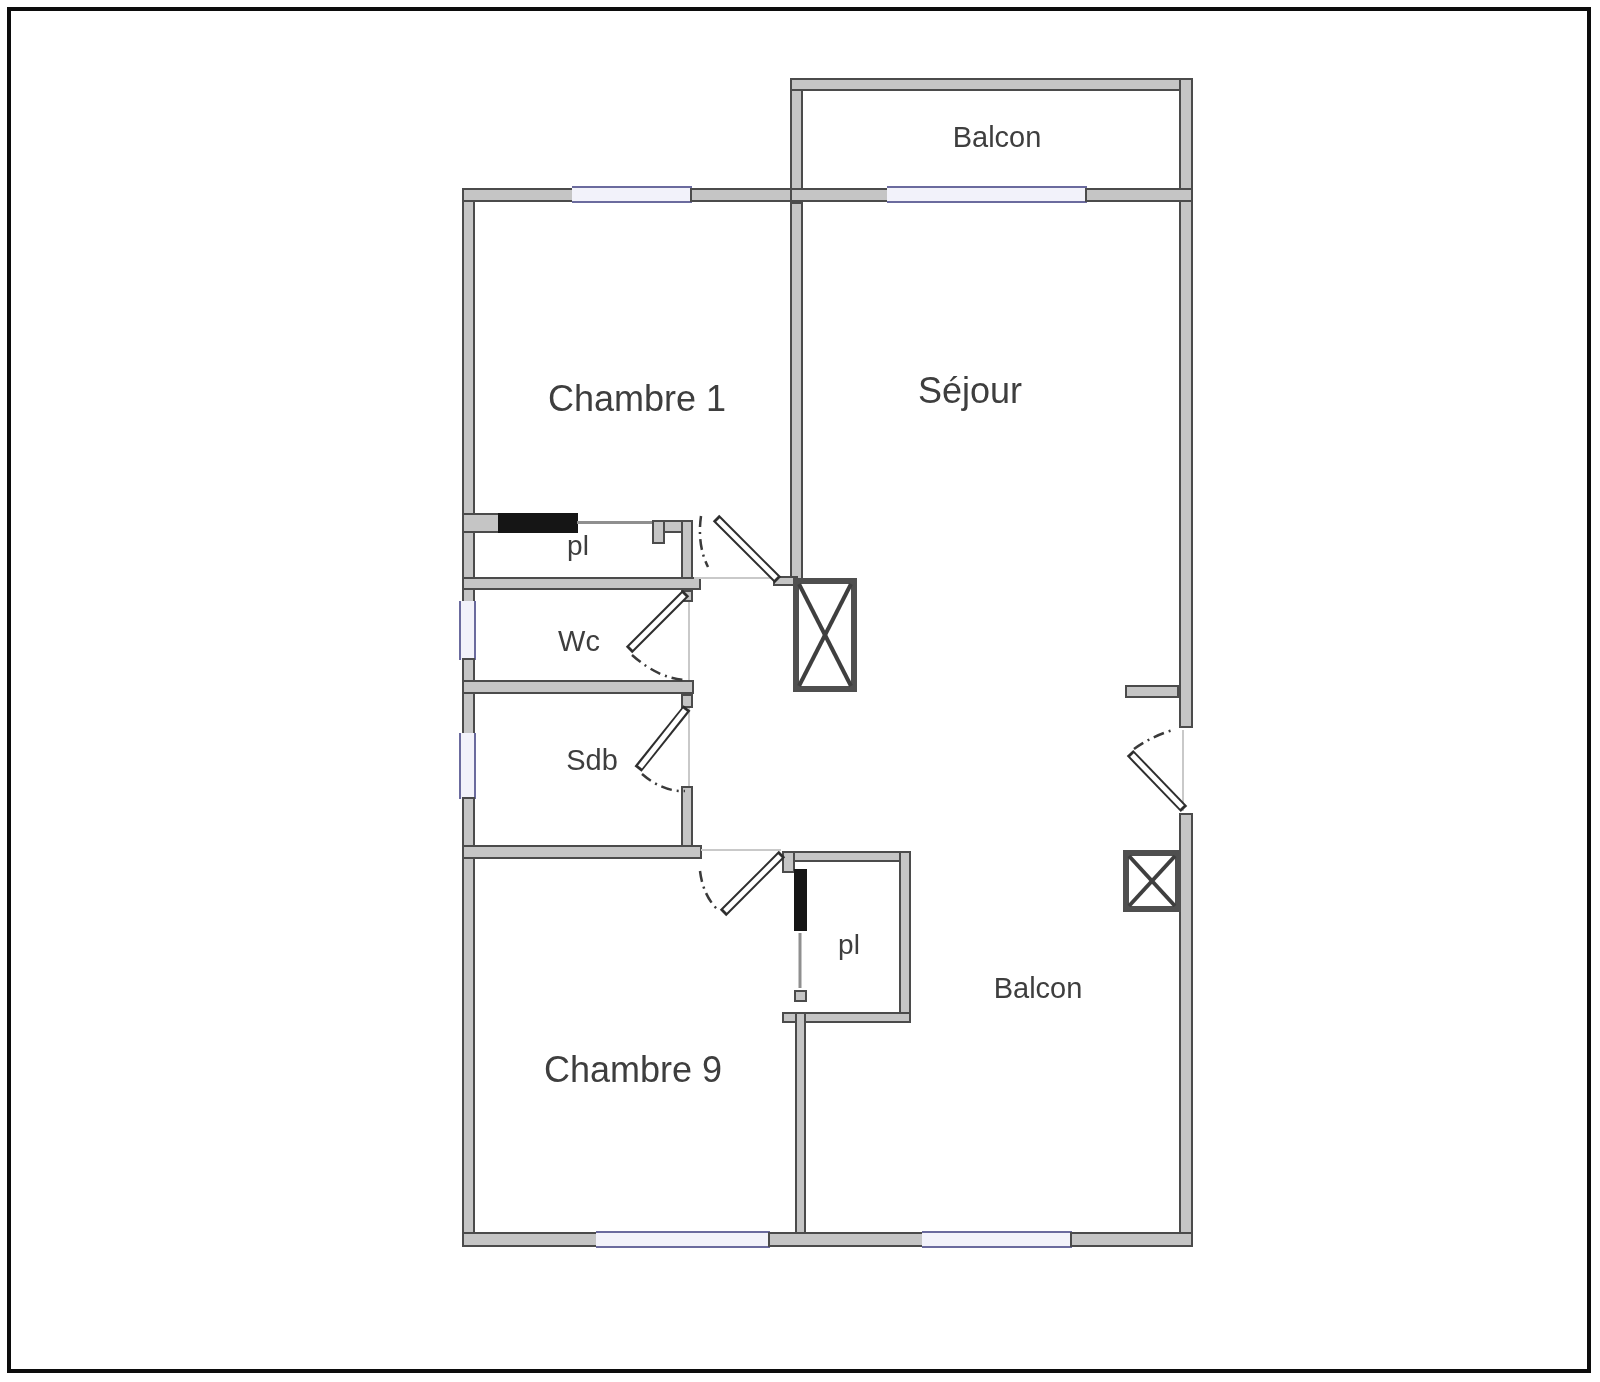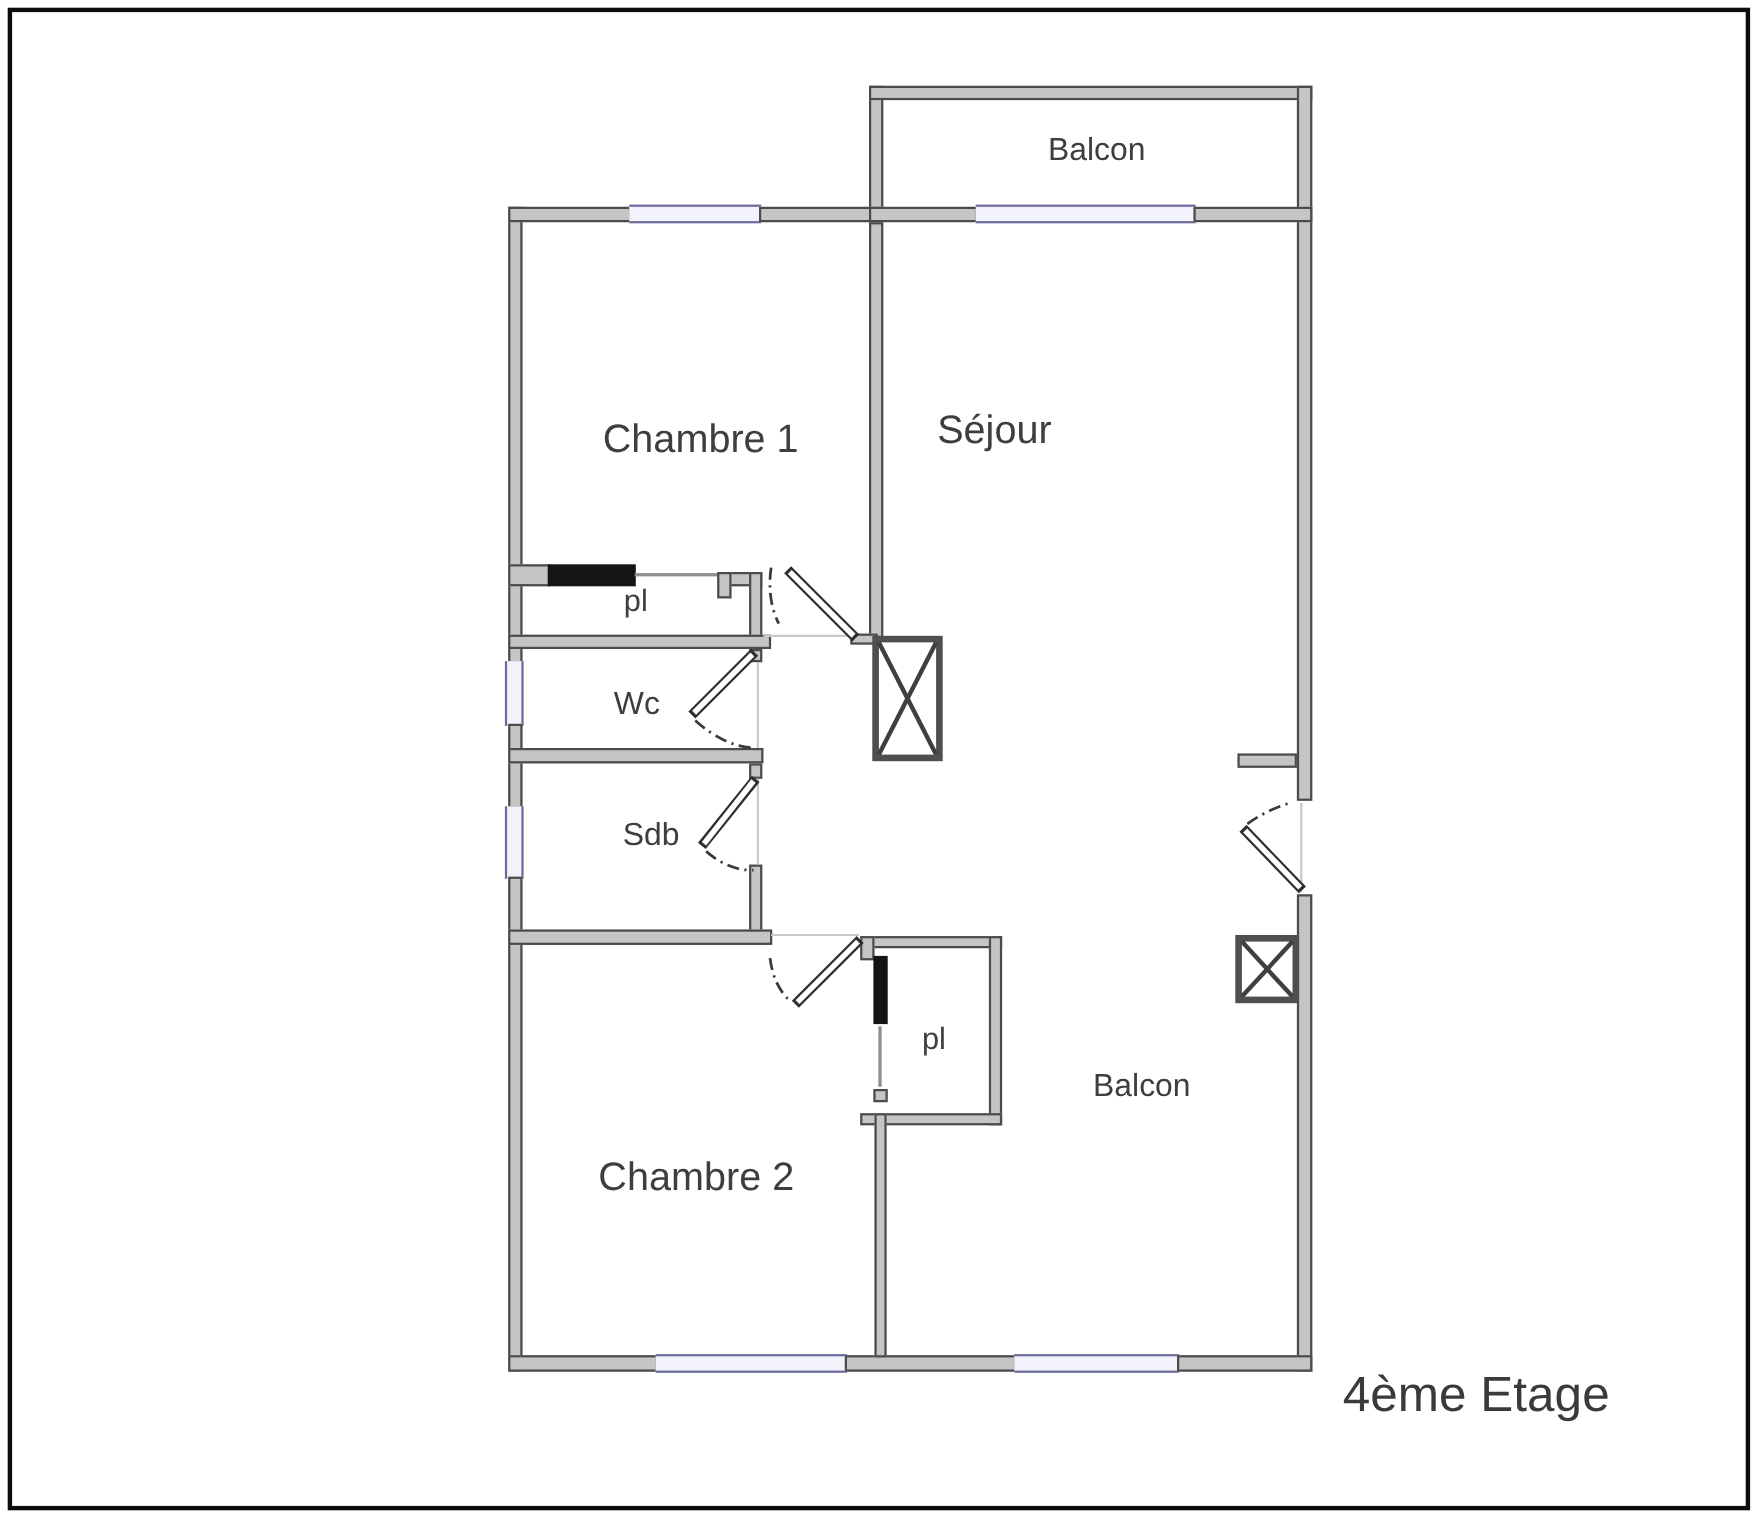--- a/index.html
+++ b/index.html
@@ -126,22 +126,21 @@
     </g>
     <g>
       <line x1="1184" y1="809" x2="1130" y2="753" stroke="#2e2e2e" stroke-width="9"></line>
       <line x1="1182" y1="807" x2="1132" y2="755" stroke="#ffffff" stroke-width="5"></line>
       <path d="M1134,749 Q1152,736 1173,730" fill="none" stroke="#3a3a3a" stroke-width="2.5" stroke-dasharray="11 5 2 5"></path>
     </g>
   </svg>
 
   <div class="lbl s29" style="left:997px;top:137px">Balcon</div>
   <div class="lbl s30" style="left:637px;top:399px">Chambre 1</div>
-  <div class="lbl s30" style="left:904px;top:391px">Séjour</div>
+  <div class="lbl s30" style="left:970px;top:391px">Séjour</div>
   <div class="lbl s28" style="left:578px;top:546px">pl</div>
   <div class="lbl s29" style="left:579px;top:641px">Wc</div>
   <div class="lbl s29" style="left:592px;top:760px">Sdb</div>
-  <div class="lbl s30" style="left:633px;top:1070px">Chambre 2</div>
+  <div class="lbl s30" style="left:633px;top:1070px">Chambre 9</div>
   <div class="lbl s28" style="left:849px;top:945px">pl</div>
   <div class="lbl s29" style="left:1038px;top:988px">Balcon</div>
 
-  <div id="floor-title">4ème Etage</div>
 </div>
 
 </body></html>

